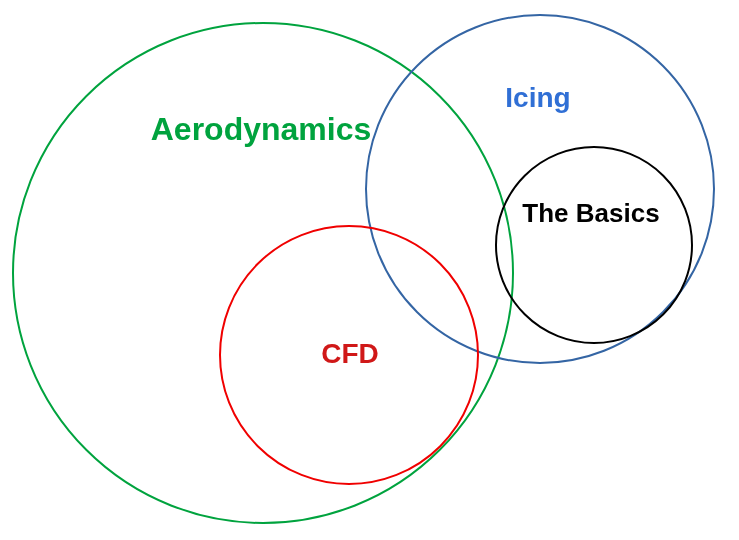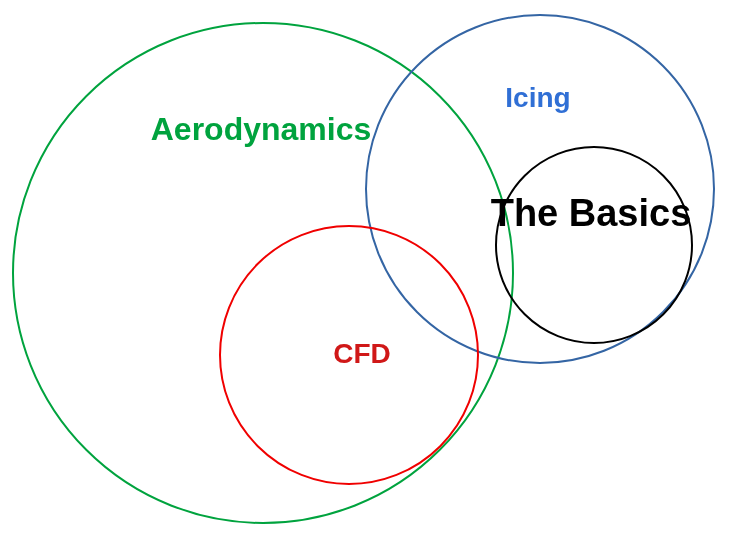--- a/index.html
+++ b/index.html
@@ -36,16 +36,16 @@
 
 <div class="canvas" style="background: rgb(255, 255, 255);">
 
   <div class="circle" style="left: 12px; top: 22px; width: 502px; height: 502px; border-color: rgb(0, 163, 62); border-width: 2px;"></div>
   <div class="circle" style="left: 365px; top: 14px; width: 350px; height: 350px; border-color: rgb(52, 101, 164); border-width: 2px;"></div>
   <div class="circle" style="left: 495px; top: 146px; width: 198px; height: 198px; border-color: rgb(0, 0, 0); border-width: 2.5px;"></div>
   <div class="circle" style="left: 219px; top: 225px; width: 260px; height: 260px; border-color: rgb(240, 0, 0); border-width: 2.5px;"></div>
 
   <div class="set-label" style="left: 261px; top: 129px; color: rgb(0, 163, 62); font-size: 32px;">Aerodynamics</div>
   <div class="set-label" style="left: 538px; top: 98px; color: rgb(48, 111, 213); font-size: 28px;">Icing</div>
-  <div class="set-label" style="left: 591px; top: 213px; color: rgb(0, 0, 0); font-size: 38px;">The Basics</div>
-  <div class="set-label" style="left: 362px; top: 354px; color: rgb(208, 24, 24); font-size: 28px;">CFD</div>
+  <div class="set-label" style="left: 591px; top: 213px; color: rgb(0, 0, 0); font-size: 26px;">The Basics</div>
+  <div class="set-label" style="left: 350px; top: 354px; color: rgb(208, 24, 24); font-size: 28px;">CFD</div>
 
 </div>
 
 </body></html>

